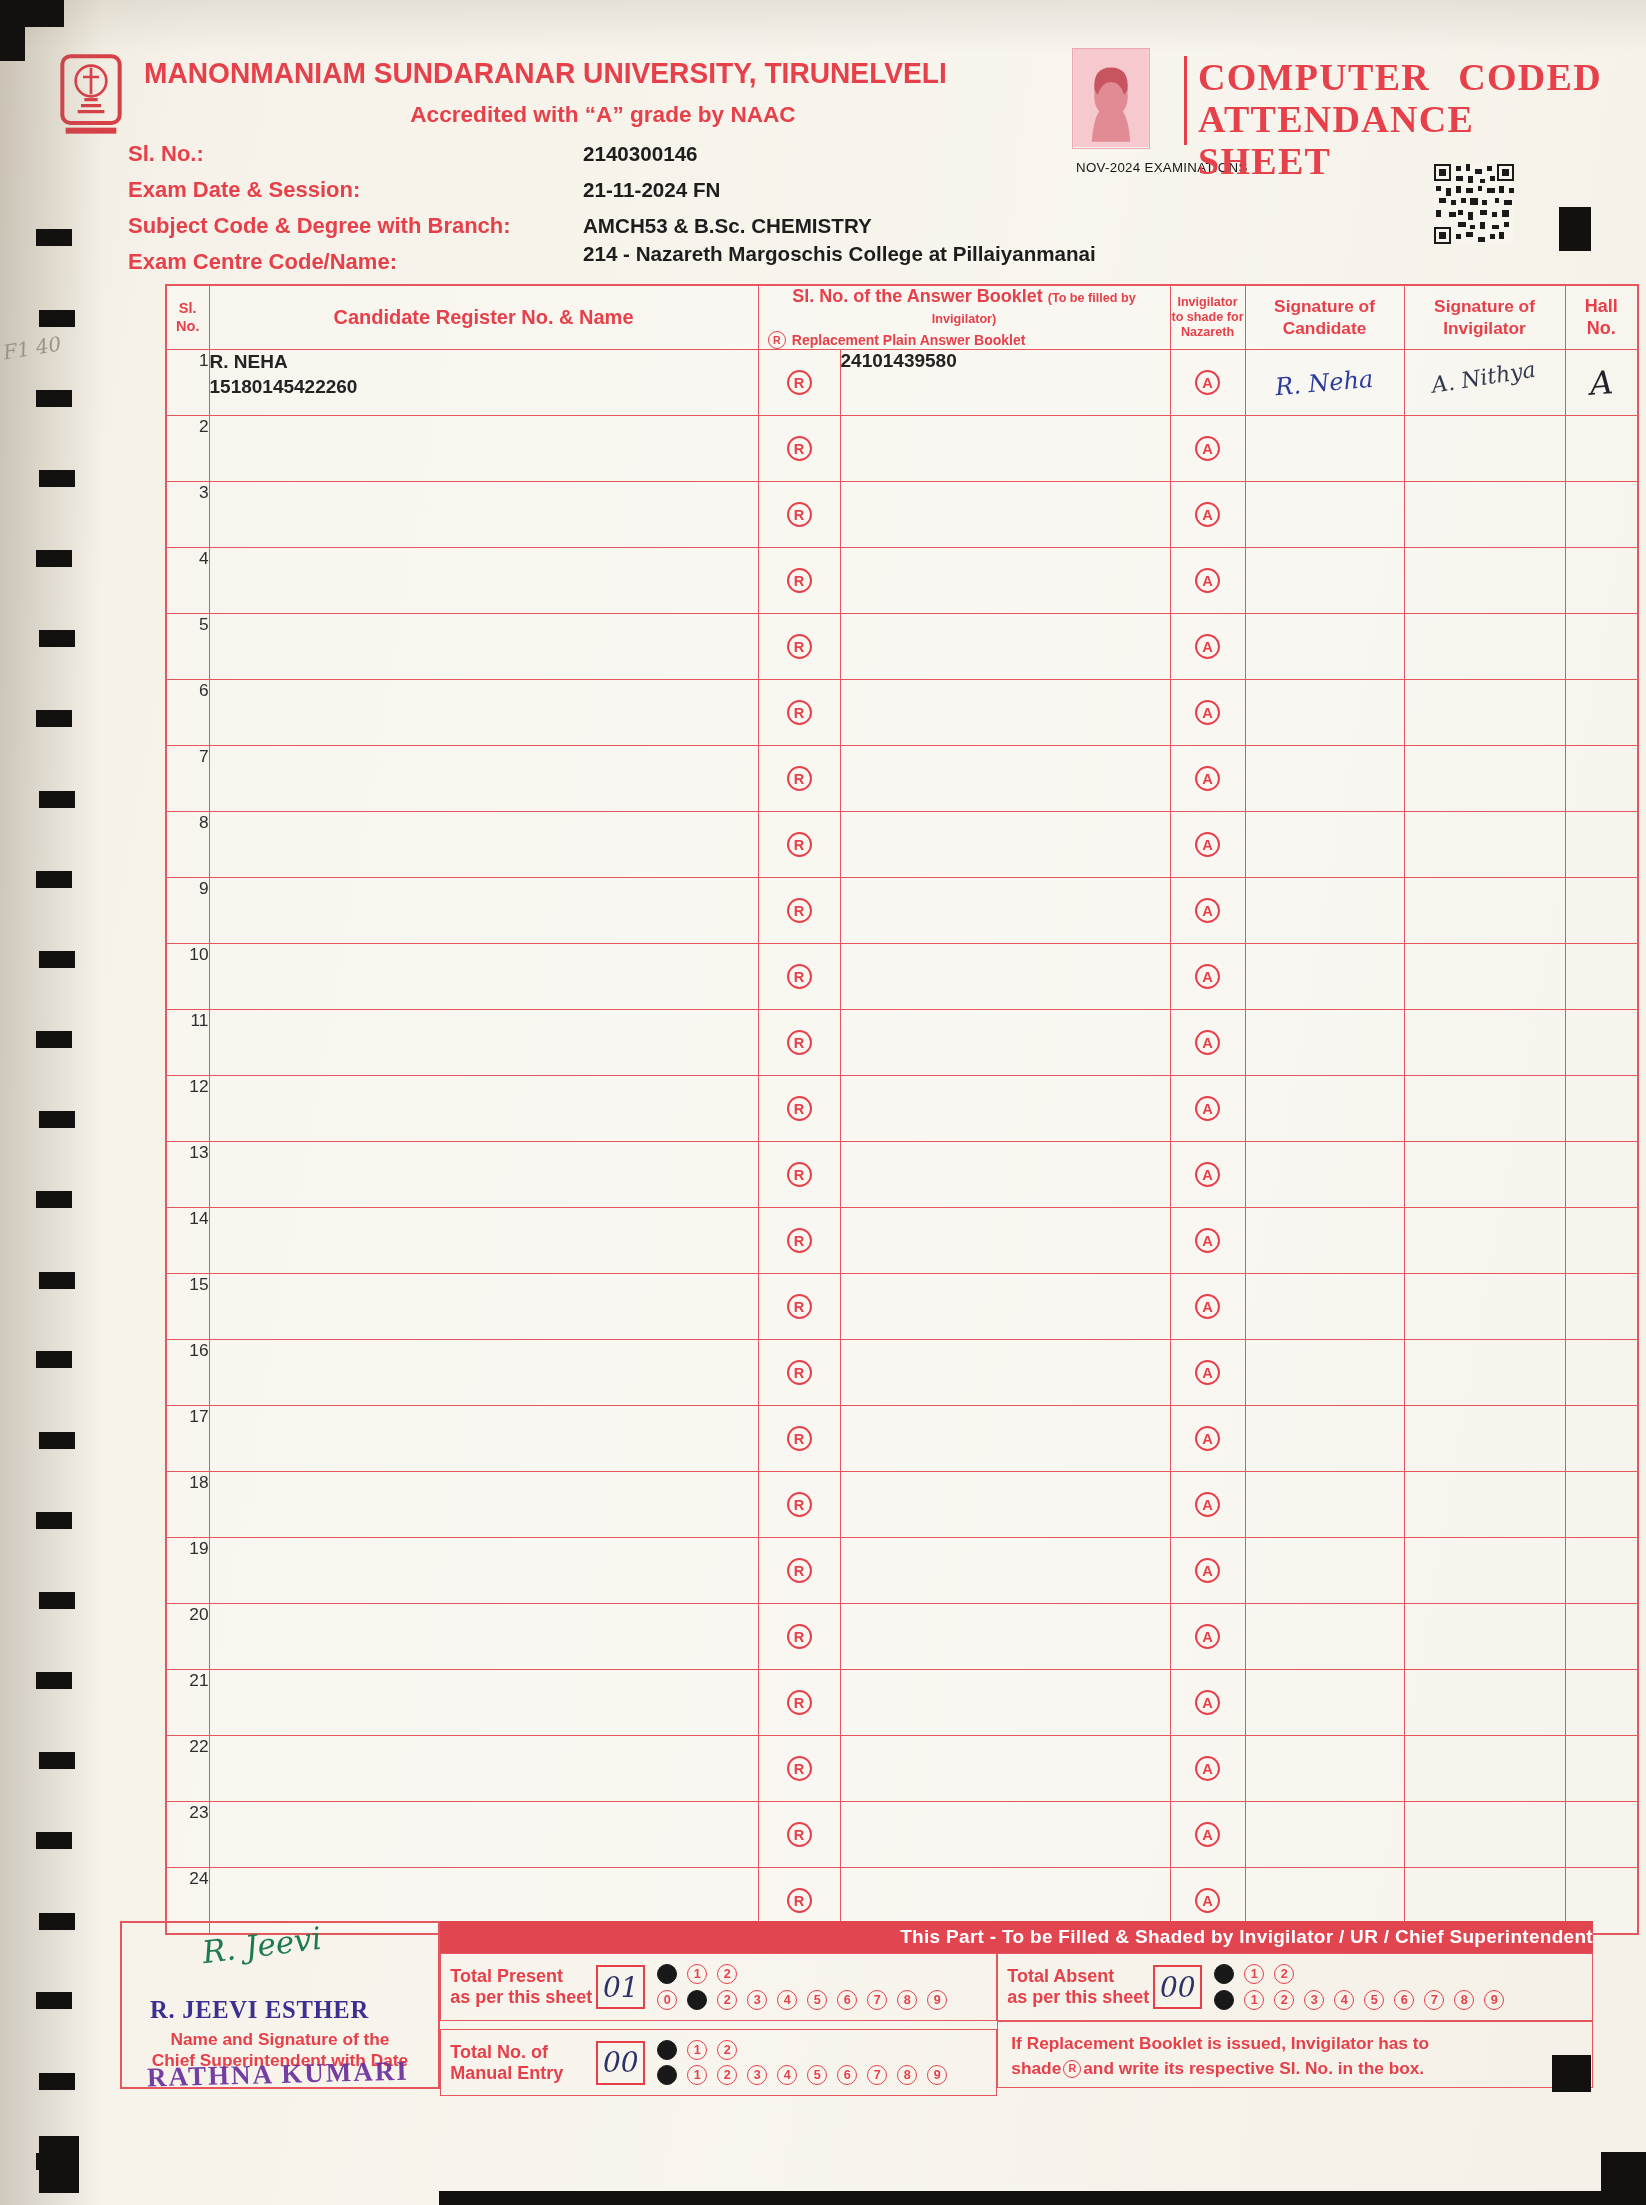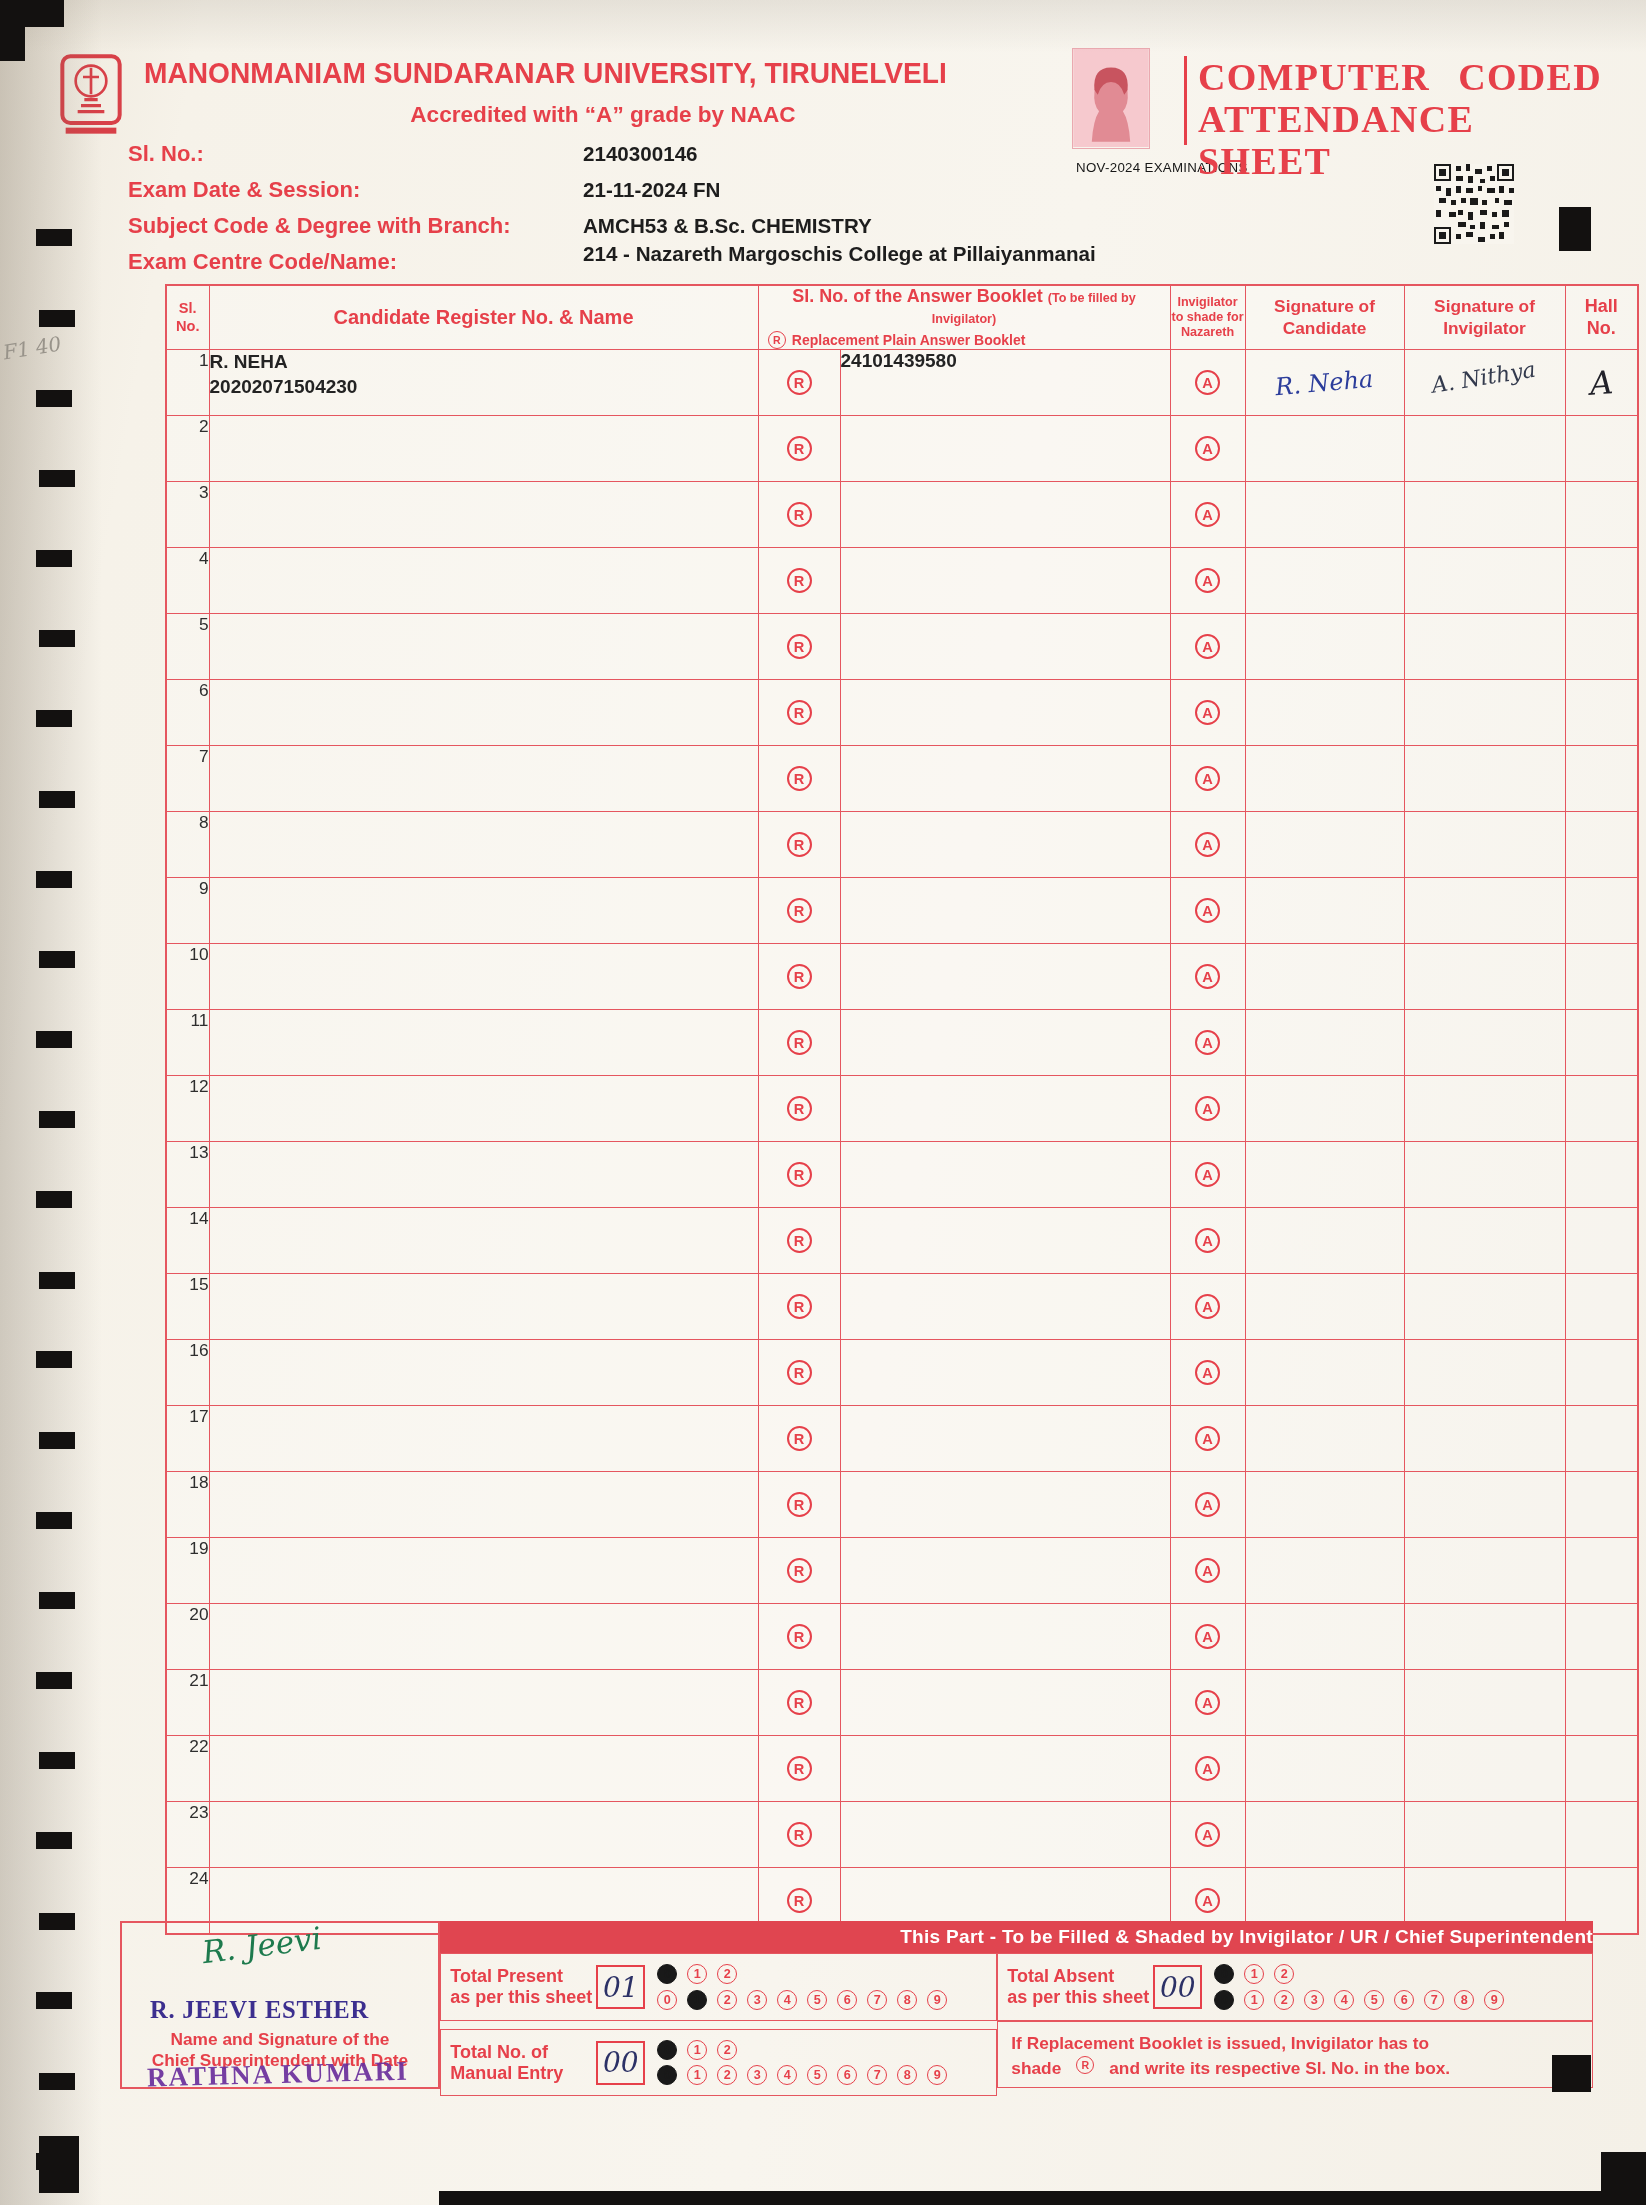--- a/index.html
+++ b/index.html
@@ -89,21 +89,21 @@
   .b2 { left:877px; top:100px; width:596px; height:67px; display:block; padding:9.3px 13.3px; }
   .t-label { margin-left:9.3px; width:146px; font-size:18px; font-weight:700; color:var(--red); line-height:1.15; flex:none; }
   .t-box { width:49px; height:44px; border:2px solid var(--red); display:flex; align-items:center; justify-content:center;
     font-size:28px; color:#2c3166; flex:none; font-family:"DejaVu Serif", serif; font-style:italic; }
   .t-bubbles { margin-left:12px; display:flex; flex-direction:column; gap:5.3px; }
   .b-row { display:flex; }
   .bubble { width:20px; height:20px; border:1.3px solid var(--red); border-radius:50%; color:var(--red);
     font-size:12.6px; font-weight:700; display:inline-flex; align-items:center; justify-content:center; margin-right:10px; }
   .bubble.shaded { background:#191919; border-color:#191919; color:#191919; }
   .note { color:var(--red); font-weight:700; font-size:17.3px; line-height:1.45; }
-  .n2 { display:flex; gap:15px; }
+  .n2 { display:flex; align-items:center; gap:2px; }
 </style>
 </head>
 <body>
 
 <div class="page">
 
   <div class="blk" style="left:0;top:0;width:64px;height:27px;"></div>
   <div class="blk" style="left:0;top:0;width:25px;height:61px;"></div>
   <div class="blk" style="left:1559px;top:207px;width:32px;height:44px;"></div>
   <div class="blk" style="left:1552px;top:2055px;width:39px;height:37px;"></div>
@@ -275,21 +275,21 @@
           <div>Hall</div>
             <div>No.</div>
         </th>
       </tr>
     </thead>
     <tbody>
     <tr>
       <td class="c-no">1</td>
       <td class="c-cand">
         <div>R. NEHA</div>
-        <div>20202071504230</div>
+        <div>15180145422260</div>
       </td>
       <td class="c-rep">
         <span class="circle-sym">R</span>
       </td>
       <td class="c-booklet">24101439580</td>
       <td class="c-abs">
         <span class="circle-sym">A</span>
       </td>
       <td class="c-sigc">
         <span class="hand ink-blue">R. Neha</span>

